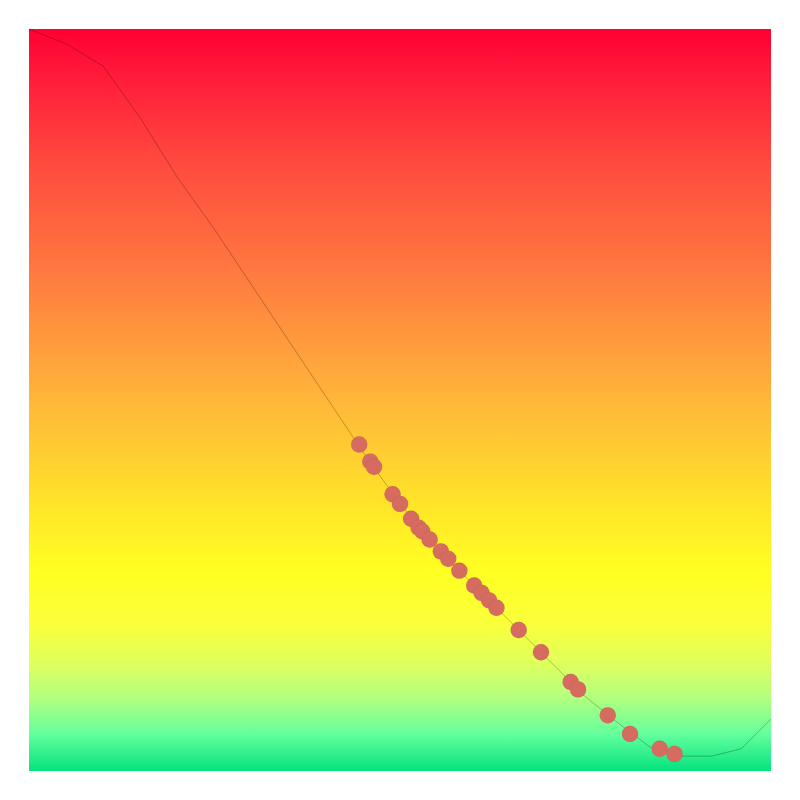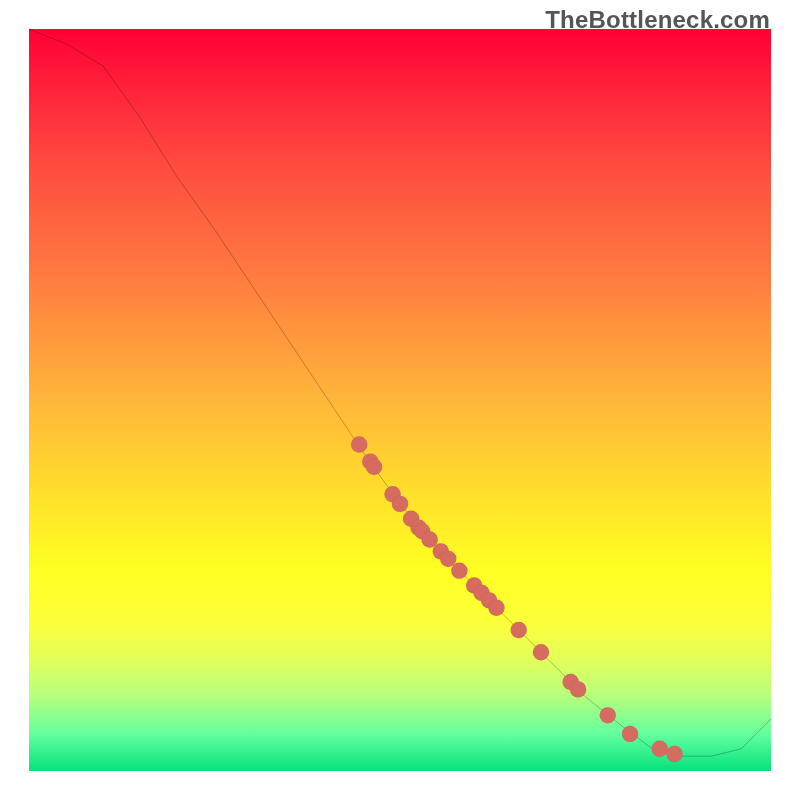--- a/index.html
+++ b/index.html
@@ -66,21 +66,20 @@
     height: 742px;
     box-sizing: border-box;
     pointer-events: none;
   }
 </style>
 </head>
 <body>
 
 <div class="chart-container">
   <div class="gradient-bg"></div>
-  <div class="watermark">TheBottleneck.com</div>
 
   <svg class="curve" viewBox="0 0 100 100" preserveAspectRatio="none">
     <path id="curve-path" fill="none" stroke="#000000" stroke-width="0.25" vector-effect="non-scaling-stroke" d="M0.00 0.00 L5.00 2.00 L10.00 5.00 L15.00 12.00 L20.00 20.00 L25.00 27.00 L30.00 34.50 L35.00 42.00 L40.00 49.50 L45.00 57.00 L50.00 64.00 L55.00 70.00 L60.00 75.00 L65.00 80.00 L70.00 85.00 L75.00 90.00 L80.00 94.00 L84.00 97.00 L88.00 98.00 L92.00 98.00 L96.00 97.00 L100.00 93.00"></path>
     <g id="dots">
         <circle cx="44.50" cy="56.00" r="1.1" class="dot" vector-effect="non-scaling-stroke"></circle>
         <circle cx="46.00" cy="58.30" r="1.1" class="dot" vector-effect="non-scaling-stroke"></circle>
         <circle cx="46.50" cy="59.00" r="1.1" class="dot" vector-effect="non-scaling-stroke"></circle>
         <circle cx="49.00" cy="62.70" r="1.1" class="dot" vector-effect="non-scaling-stroke"></circle>
         <circle cx="50.00" cy="64.00" r="1.1" class="dot" vector-effect="non-scaling-stroke"></circle>
         <circle cx="51.50" cy="66.00" r="1.1" class="dot" vector-effect="non-scaling-stroke"></circle>

